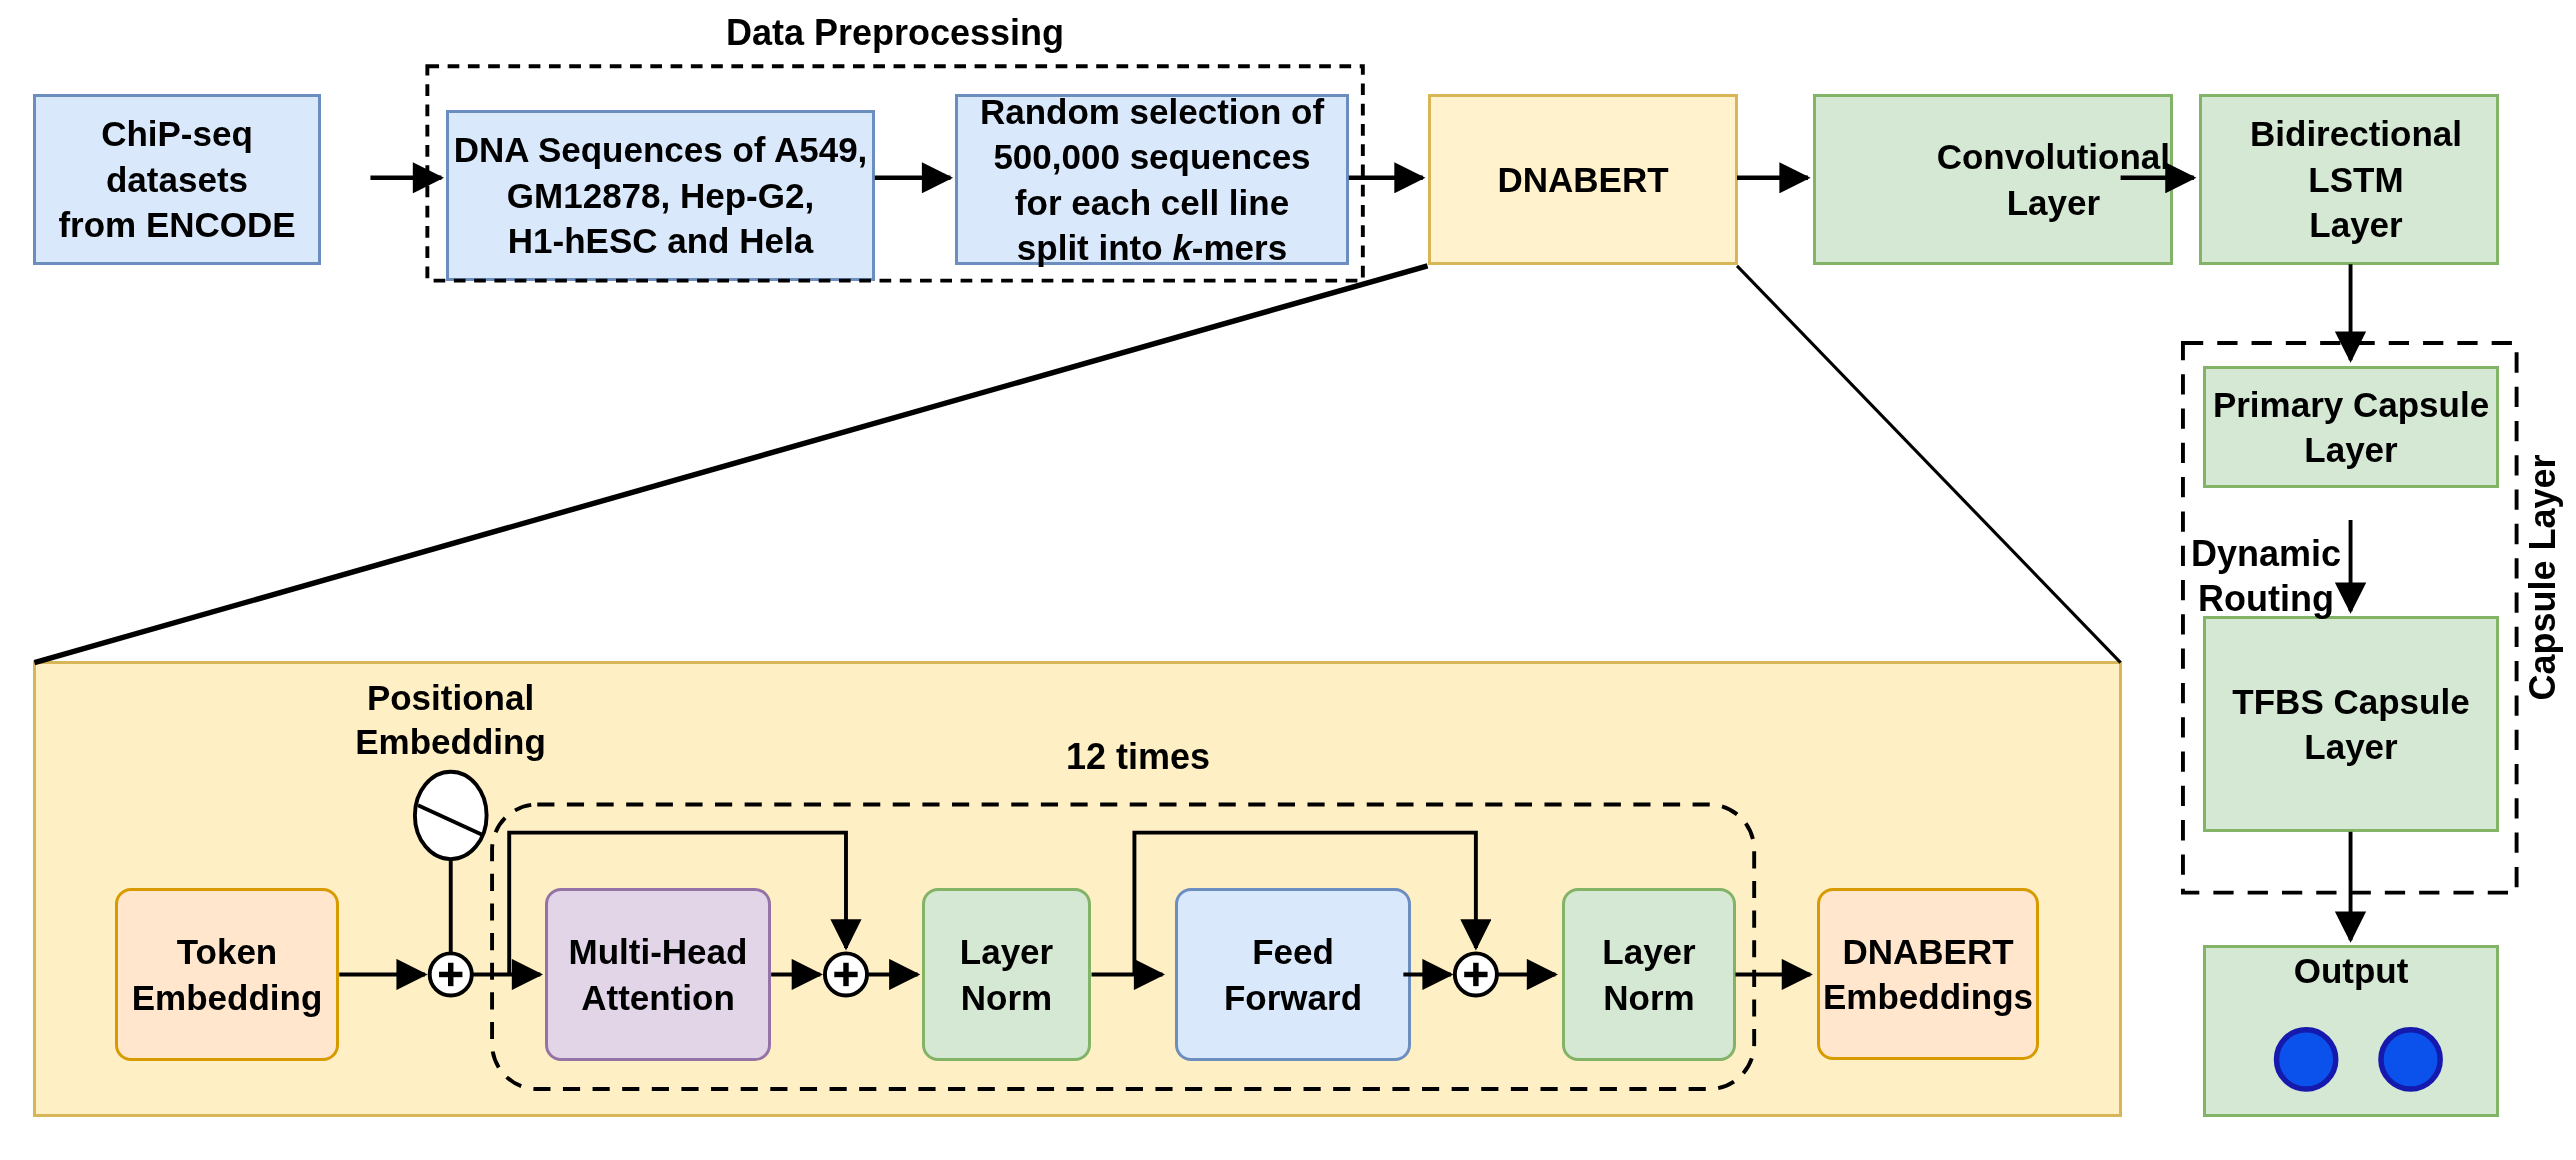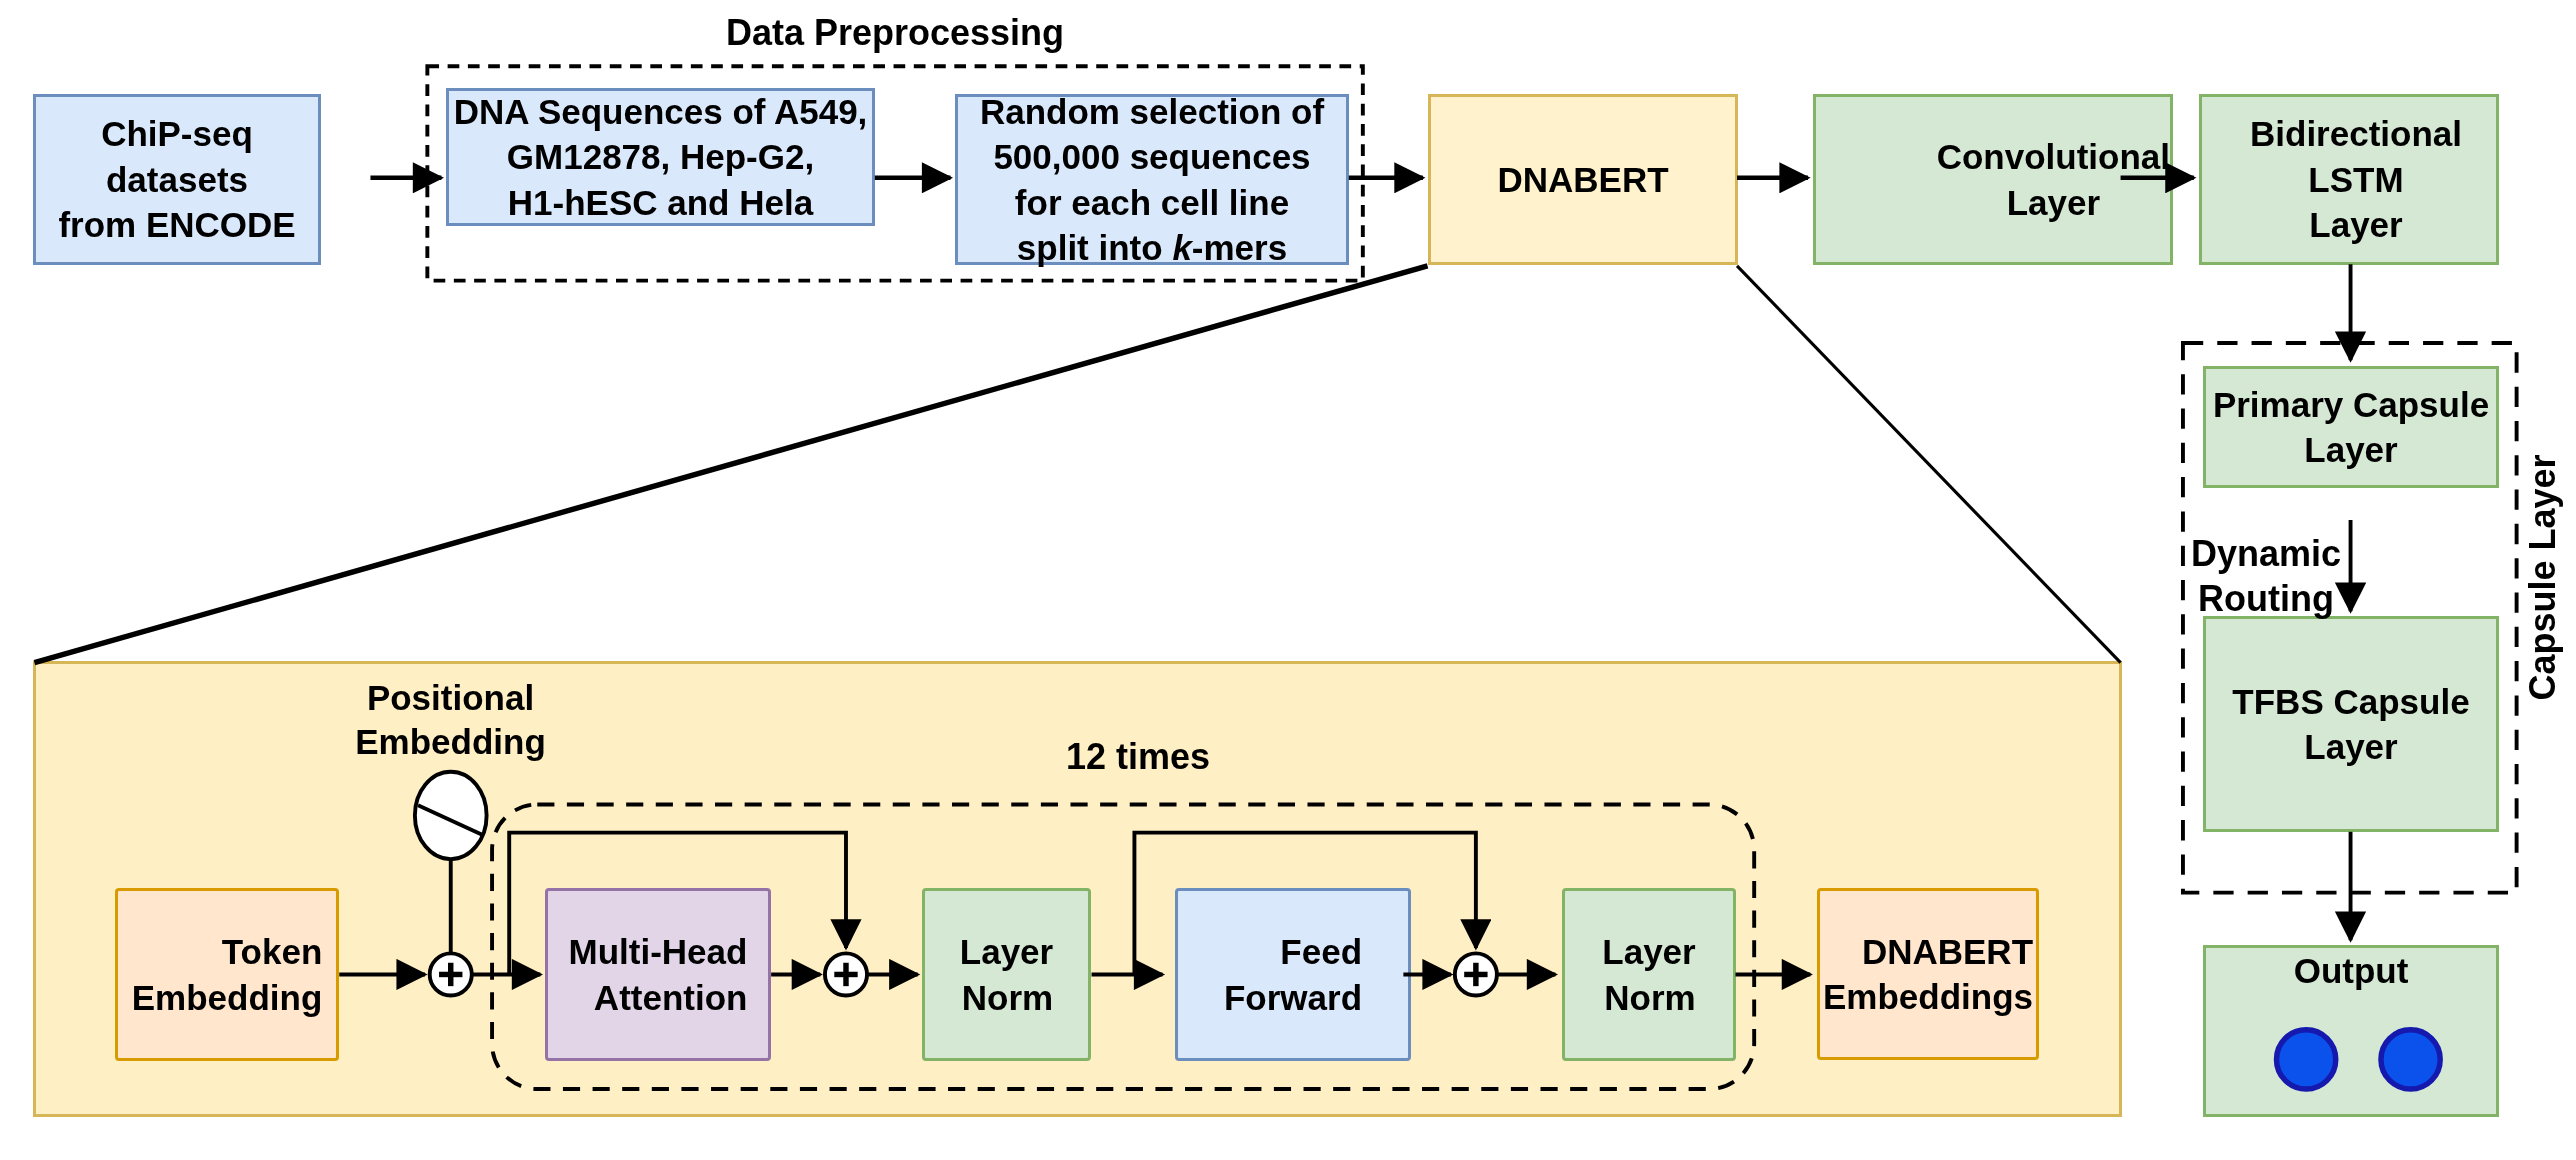--- a/index.html
+++ b/index.html
@@ -9,21 +9,21 @@
     font-family:"Liberation Sans","DejaVu Sans",sans-serif;
     font-weight:bold; color:#000000;
   }
   .box {
     position:absolute; box-sizing:border-box;
     display:flex; align-items:center; justify-content:center;
     text-align:center; font-size:35px; line-height:1.3;
     white-space:pre-line; z-index:3;
   }
   .sq  { border:3.1px solid; }
-  .rd  { border:3.9px solid; border-radius:4px;text-align:right; }
+  .rd  { border:3.9px solid; border-radius:16px; }
   .blue   { background:#dae8fc; border-color:#6c8ebf; }
   .green  { background:#d5e8d4; border-color:#82b366; }
   .yellow { background:#fff2cc; border-color:#d6b656; }
   .orange { background:#ffe6cc; border-color:#d79b00; }
   .purple { background:#e1d5e7; border-color:#9673a6; }
   .lightblue { background:#dae8fc; border-color:#6c8ebf; }
   .panel {
     position:absolute; left:33px; top:661px; width:2089px; height:456px;
     background:#ffefc4; border:3.9px solid #d6b656; box-sizing:border-box; z-index:1;
   }
@@ -108,21 +108,21 @@
     <circle cx="3092" cy="1359" r="38" fill="#0b51ec" stroke="#1519ad" stroke-width="7"></circle>
   </svg>
 
   <div class="box sq blue" style="left:33px; top:94px; width:288px; height:171px;">
     <span>ChiP-seq datasets
 from ENCODE</span>
   </div>
 
   <div class="lbl t46" style="left:661px; top:9.4px; width:468px; height:47px;">Data Preprocessing</div>
 
-  <div class="box sq blue" style="left:446px; top:88px; width:429px; height:138px;">
+  <div class="box sq blue" style="left:446px; top:110px; width:429px; height:171px;">
     <span>DNA Sequences of A549,
 GM12878, Hep-G2,
 H1-hESC and Hela</span>
   </div>
 
   <div class="box sq blue" style="left:955px; top:94px; width:394px; height:171px;">
     <span><span>Random selection of
 500,000 sequences
 for each cell line
 split into </span><i>k</i><span>-mers</span></span>

